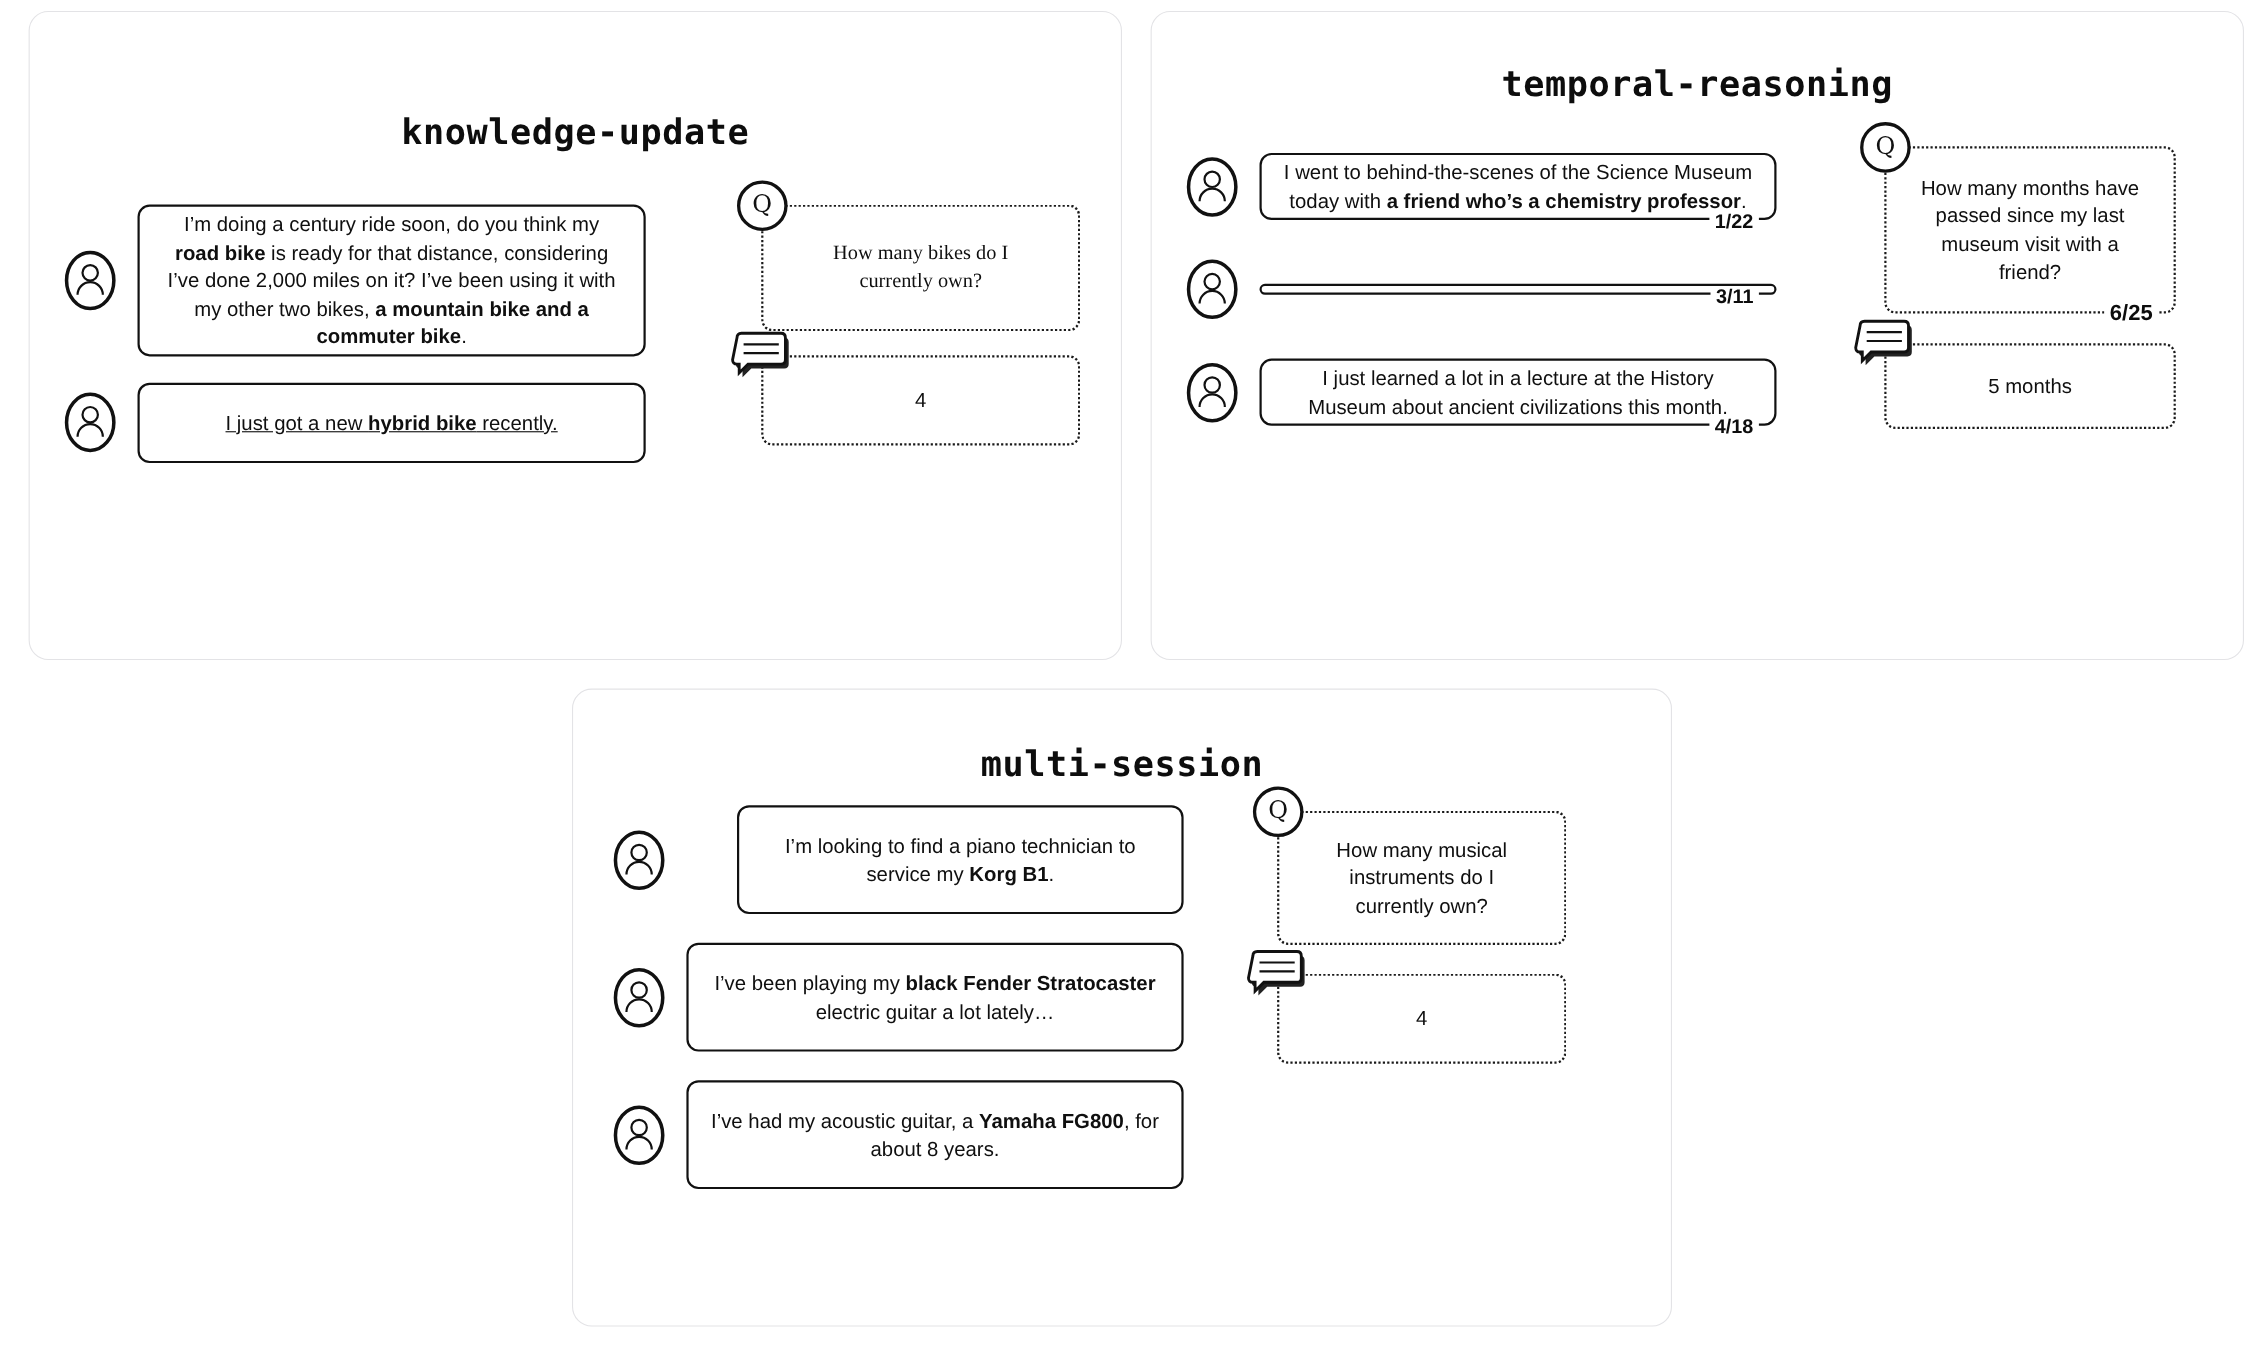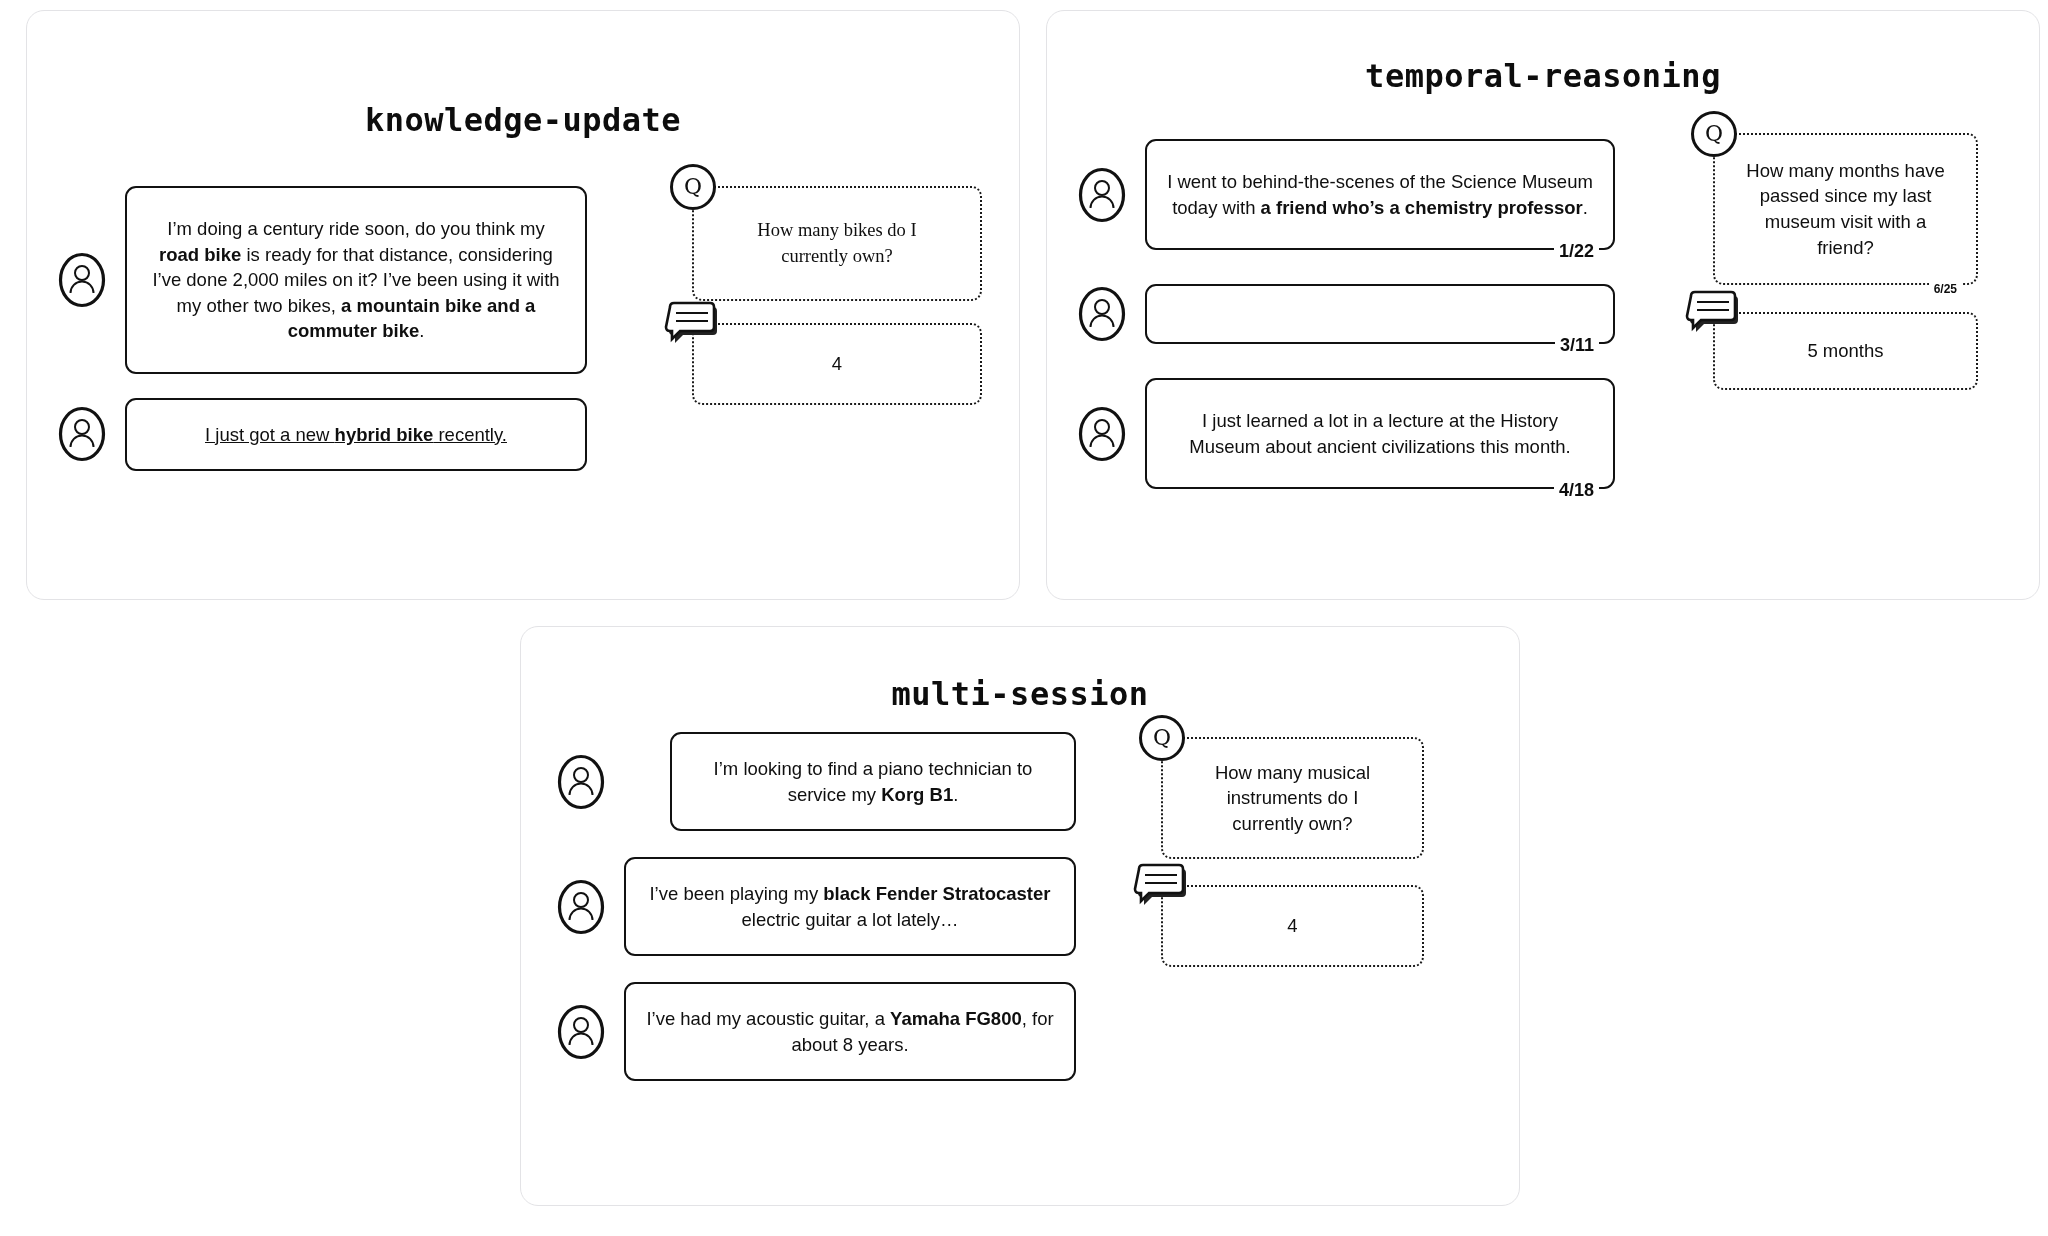--- a/index.html
+++ b/index.html
@@ -61,21 +61,21 @@
     align-items: center;
     justify-content: center;
   }
   .avatar svg { display: block; }
 
   .bubble {
     position: relative;
     border: 2.2px solid #111111;
     border-radius: 11px;
     background: #ffffff;
-    padding: 28px 18px;
+    padding: 3px 18px;
     font-size: 18.5px;
     line-height: 1.38;
     color: #0f0f0f;
     text-align: center;
     box-sizing: border-box;
   }
   .bubble b { font-weight: 700; }
 
   .bubble-date {
     position: absolute;
@@ -135,21 +135,21 @@
     z-index: 5;
   }
   .ans-badge svg { display: block; }
 
   .dot-date {
     position: absolute;
     right: 14px;
     bottom: -12px;
     background: #ffffff;
     padding: 0 5px;
-    font-size: 12px;
+    font-size: 20px;
     font-weight: 700;
     color: #0d0d0d;
     line-height: 1;
   }
 </style>
 </head>
 <body>
 
 <section class="panel" id="panel-knowledge-update">
   <h2 class="panel-title">knowledge-update</h2>

